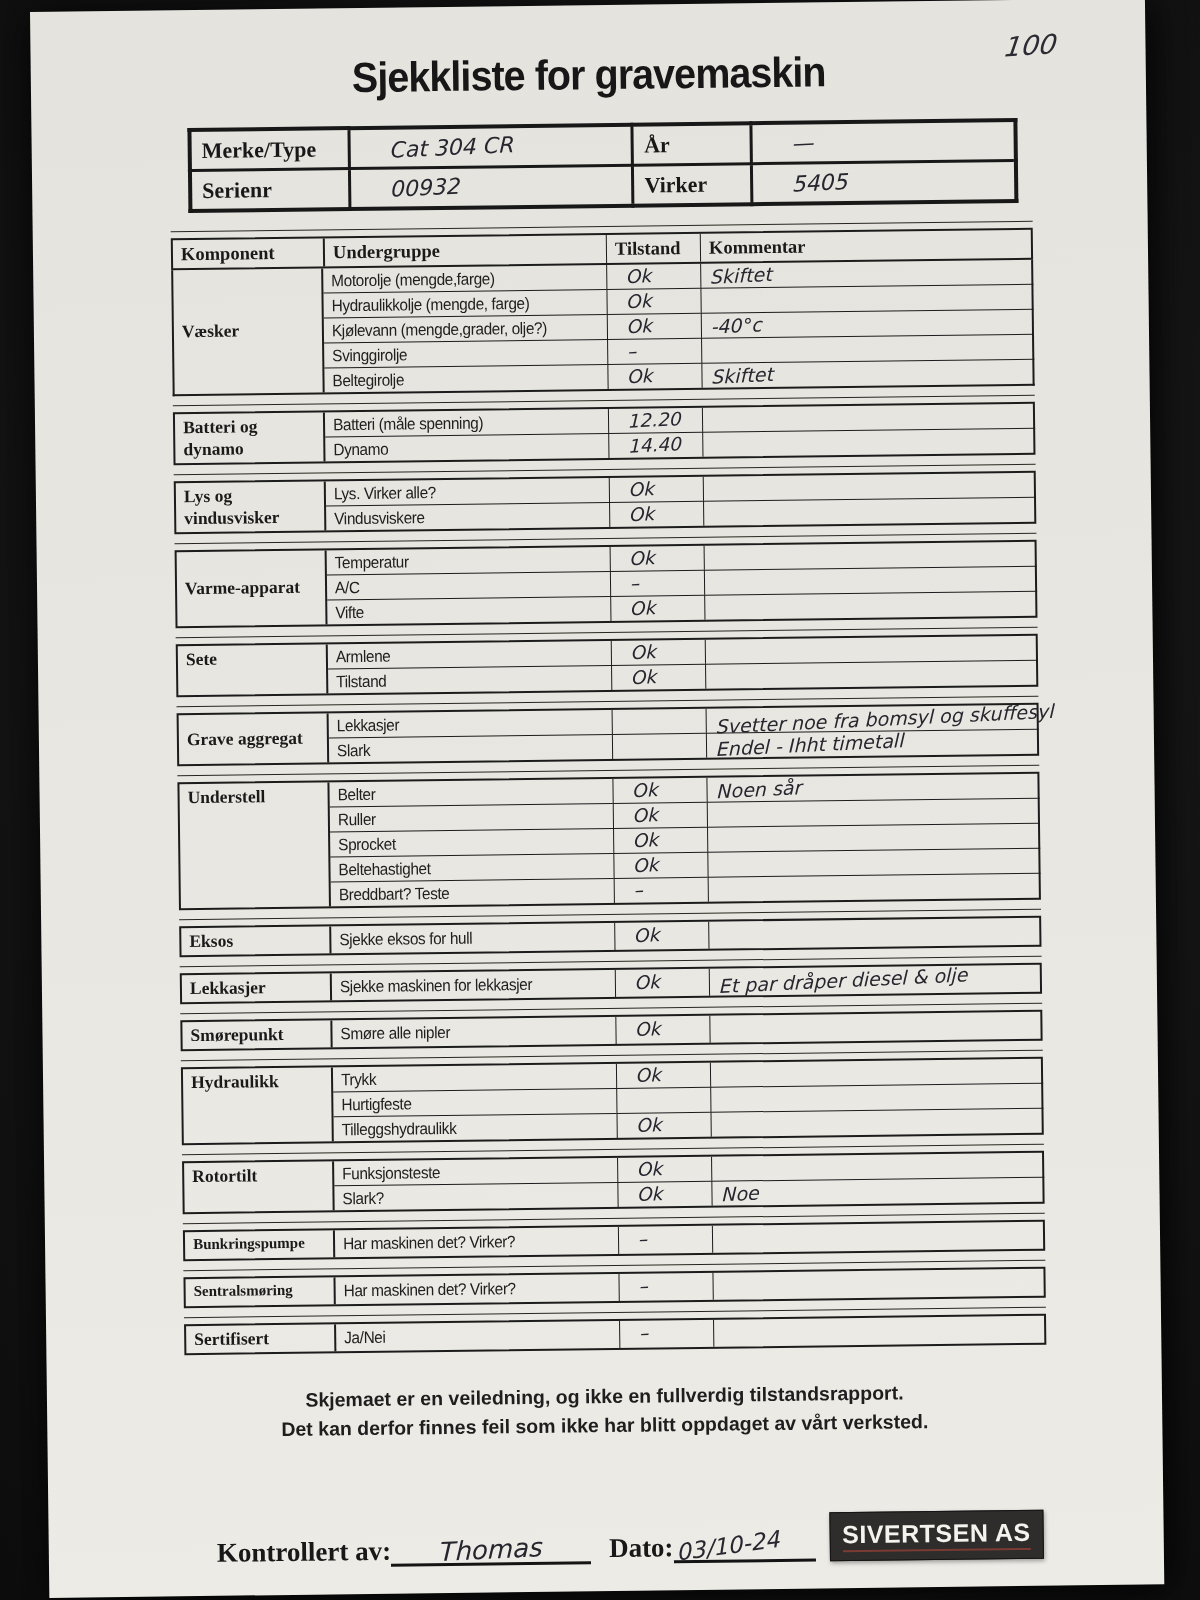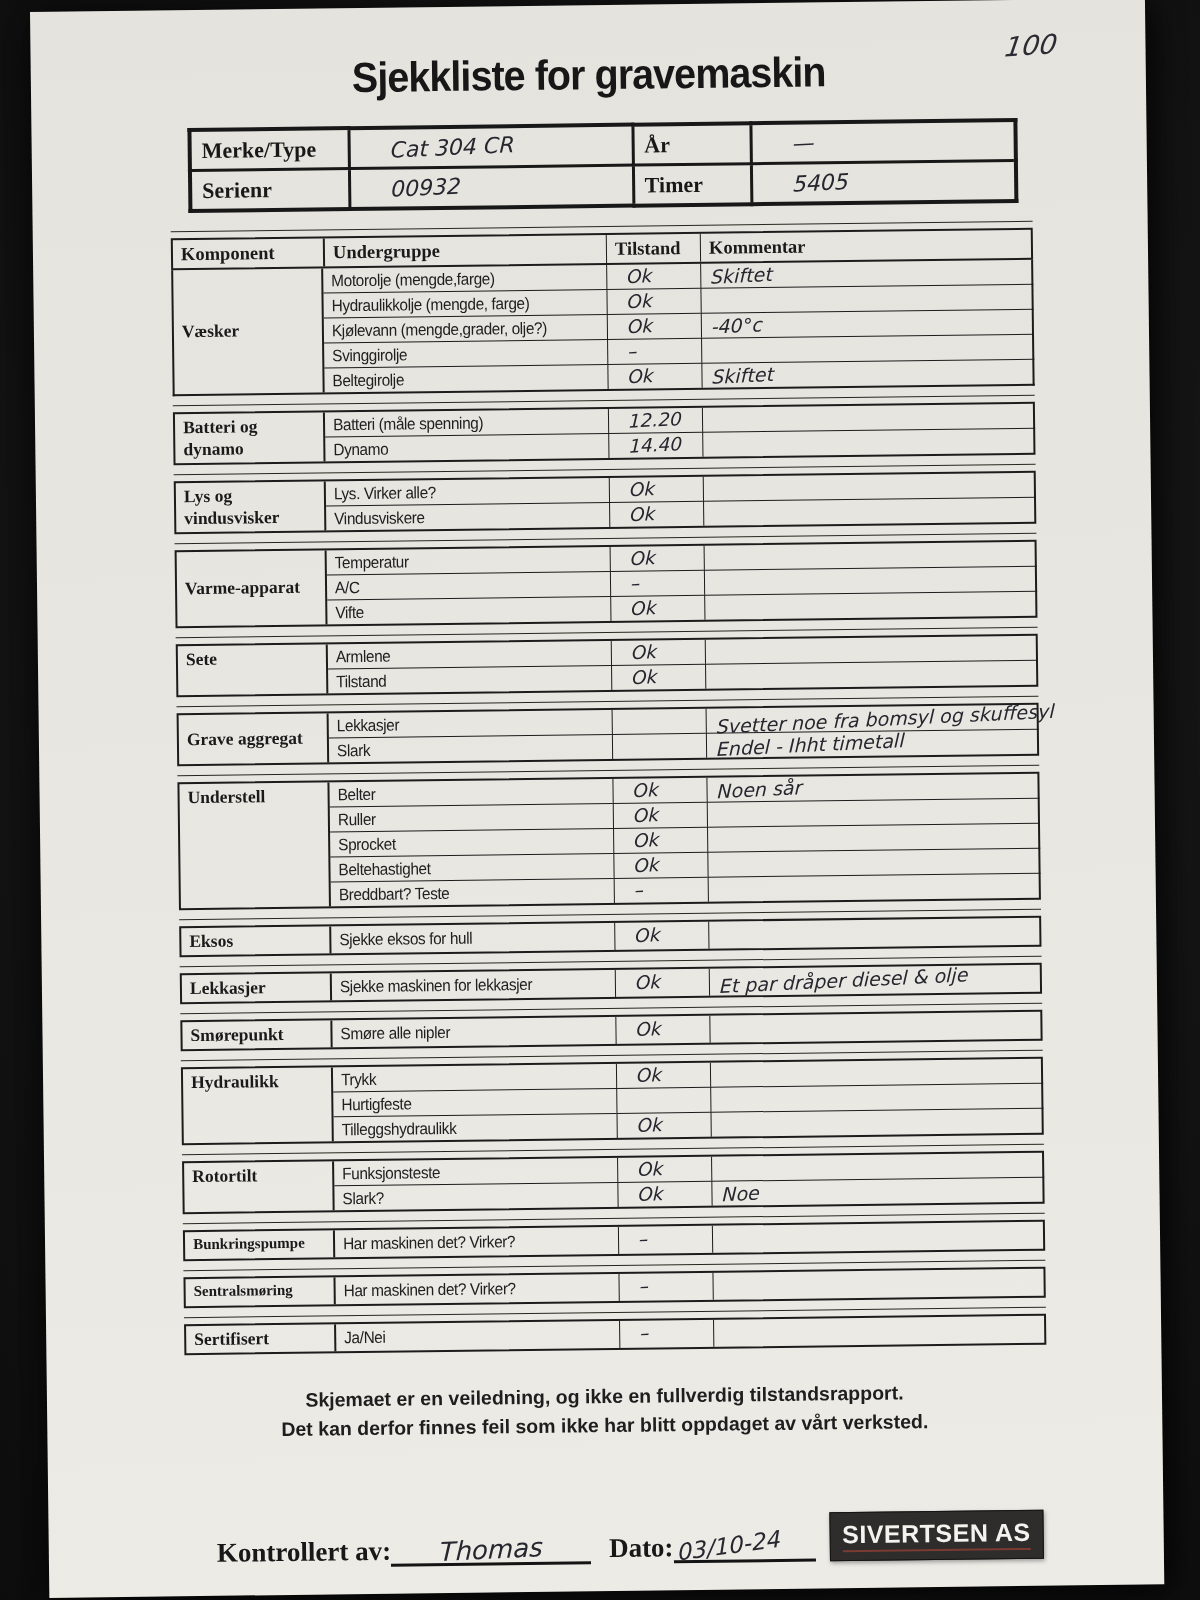--- a/index.html
+++ b/index.html
@@ -116,21 +116,21 @@
     <tbody>
         <tr>
       <td class="lbl c1">Merke/Type</td>
       <td class="c2"><span class="hw">Cat 304 CR</span></td>
       <td class="lbl c3">År</td>
       <td class="c4"><span class="hw">—</span></td>
     </tr>
     <tr>
       <td class="lbl c1">Serienr</td>
       <td class="c2"><span class="hw">00932</span></td>
-      <td class="lbl c3">Timer</td>
+      <td class="lbl c3">Virker</td>
       <td class="c4"><span class="hw">5405</span></td>
     </tr>
   </tbody>
     </table>
 
   <div class="checklist">
     <div class="sep"></div>
     <div class="cols-header">
       <div class="hc">Komponent</div>
       <div class="hc">Undergruppe</div>

